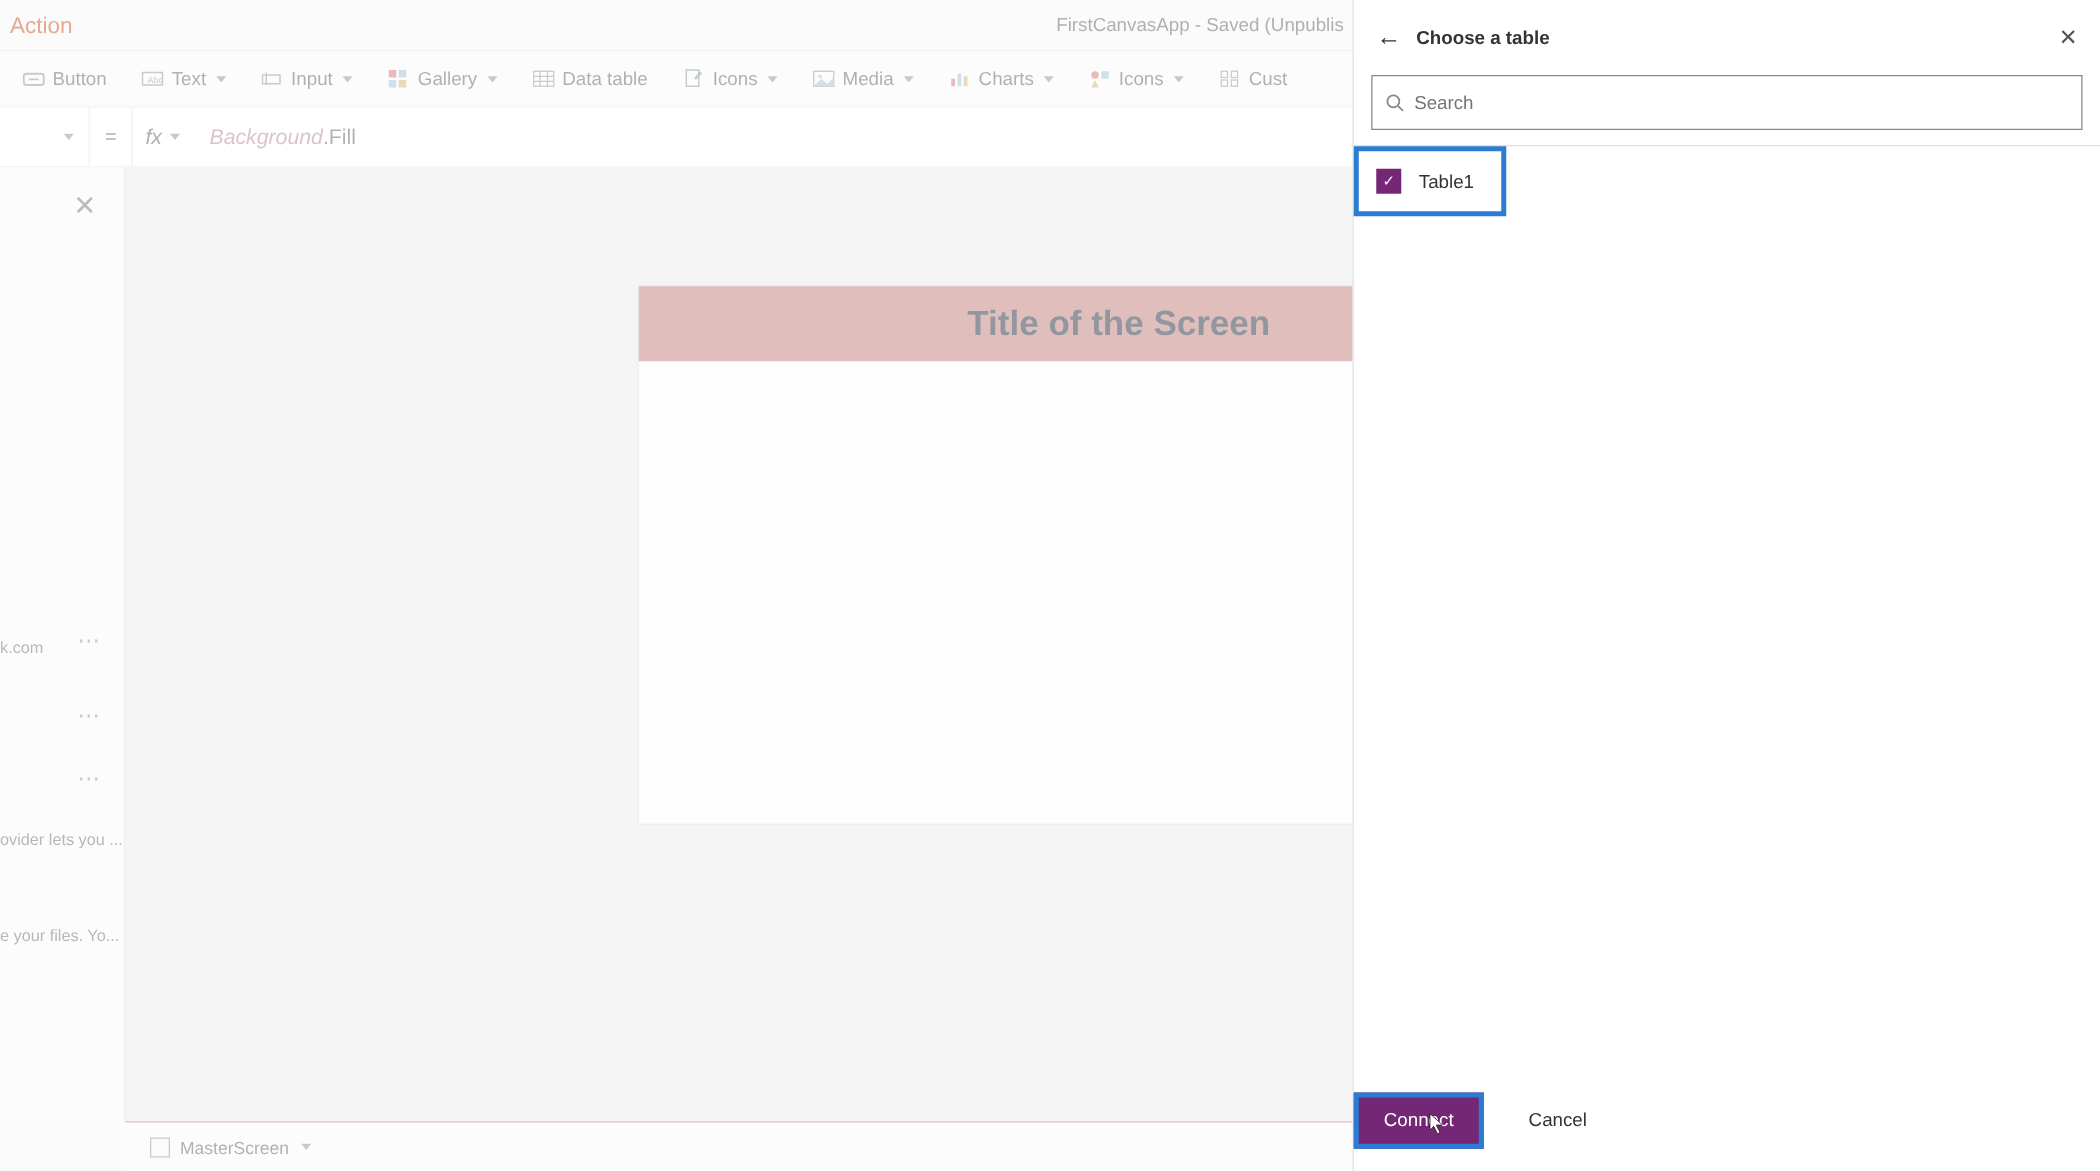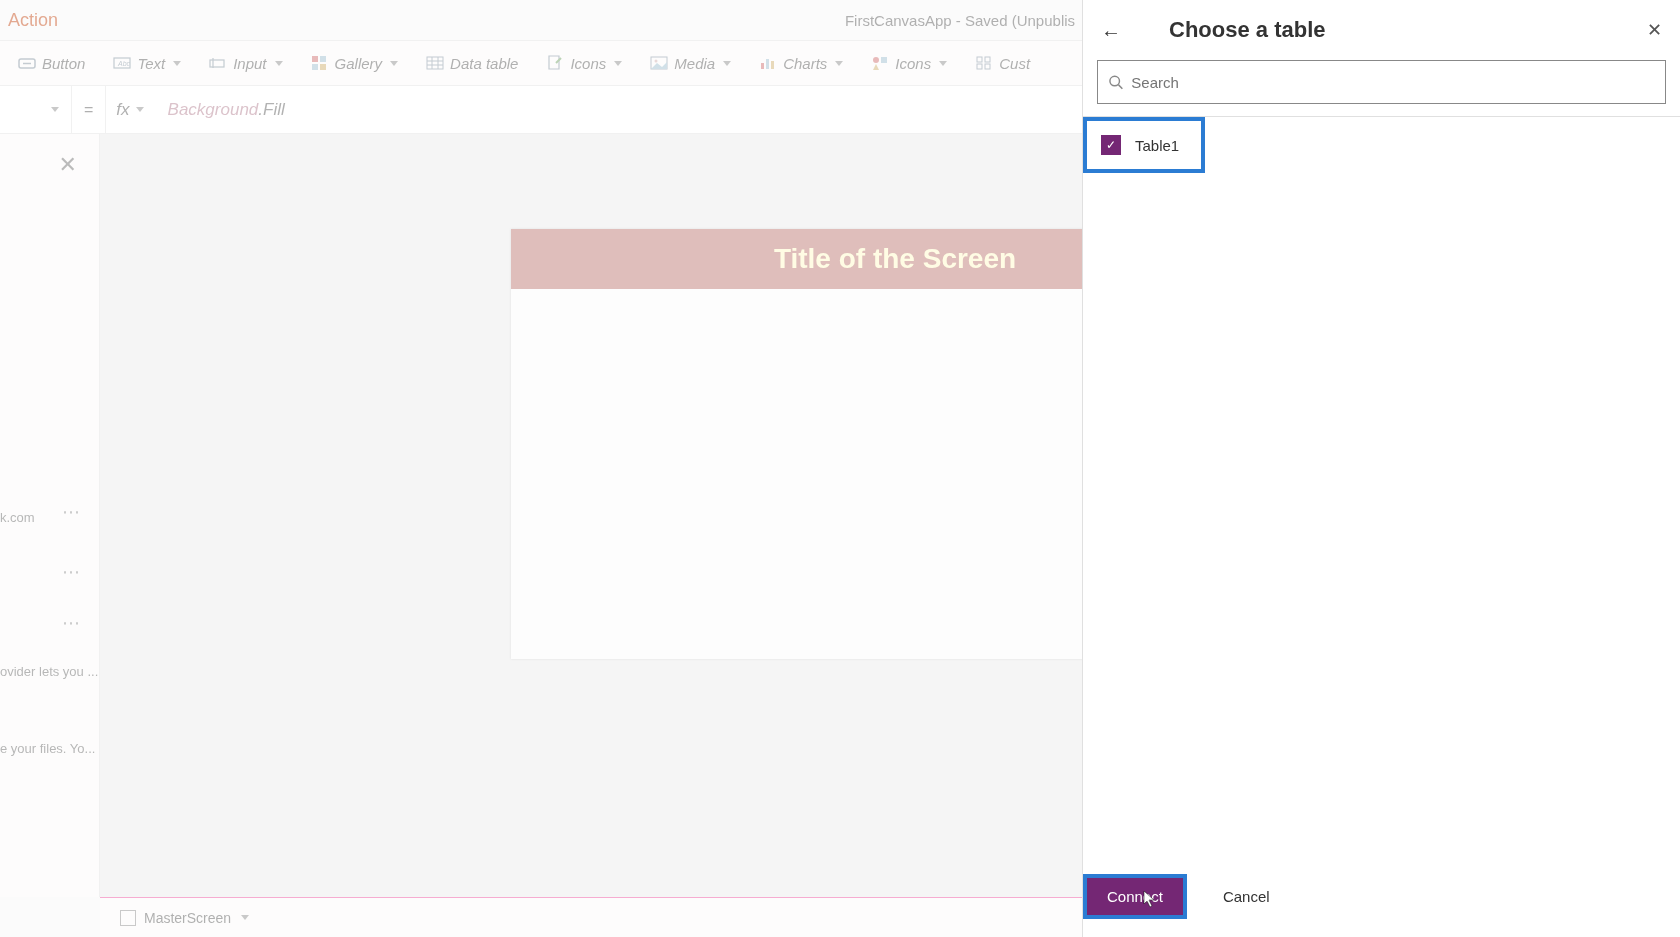--- a/index.html
+++ b/index.html
@@ -63,21 +63,20 @@
     }
     .toolbar-item {
       display: flex;
       align-items: center;
       padding: 0 14px;
       height: 100%;
       color: #505050;
       font-size: 15px;
       cursor: pointer;
       gap: 6px;
-      font-style: italic;
     }
     .toolbar-icon {
       width: 18px;
       height: 18px;
       display: flex;
       align-items: center;
       justify-content: center;
     }
     .chevron {
       width: 0;
@@ -127,21 +126,20 @@
       padding-left: 14px;
       font-family: 'Consolas', monospace;
       font-size: 17px;
     }
     .formula-var {
       color: #b07a8c;
       font-style: italic;
     }
     .formula-prop {
       color: #555;
-      font-style: italic;
     }
     .left-panel {
       position: absolute;
       top: 134px;
       left: 0;
       width: 100px;
       bottom: 40px;
       border-right: 1px solid #e0e0e0;
       background: #faf9f8;
     }
@@ -193,21 +191,21 @@
       box-shadow: 0 0 2px rgba(0,0,0,0.2);
       margin-left: 10px;
     }
     .screen-header {
       width: 100%;
       height: 60px;
       background: #b87068;
       display: flex;
       align-items: center;
       justify-content: center;
-      color: #fef9c3;
+      color: #0f172a;
       font-size: 28px;
       font-weight: 700;
     }
     .status-bar {
       position: absolute;
       bottom: 0;
       left: 100px;
       right: 0;
       height: 40px;
       border-top: 1px solid #ec4899;
@@ -279,24 +277,23 @@
       align-items: center;
       padding: 0 18px;
       gap: 12px;
     }
     .back-arrow {
       font-size: 20px;
       color: #333;
       cursor: pointer;
     }
     .panel-title {
-      font-size: 22px;
+      font-size: 15px;
       font-weight: 600;
       color: #333;
-      margin-left: 36px;
     }
     .close-x {
       margin-left: auto;
       font-size: 18px;
       color: #555;
       cursor: pointer;
     }
     .search-wrap {
       padding: 0 14px 12px 14px;
       border-bottom: 1px solid #e0e0e0;

